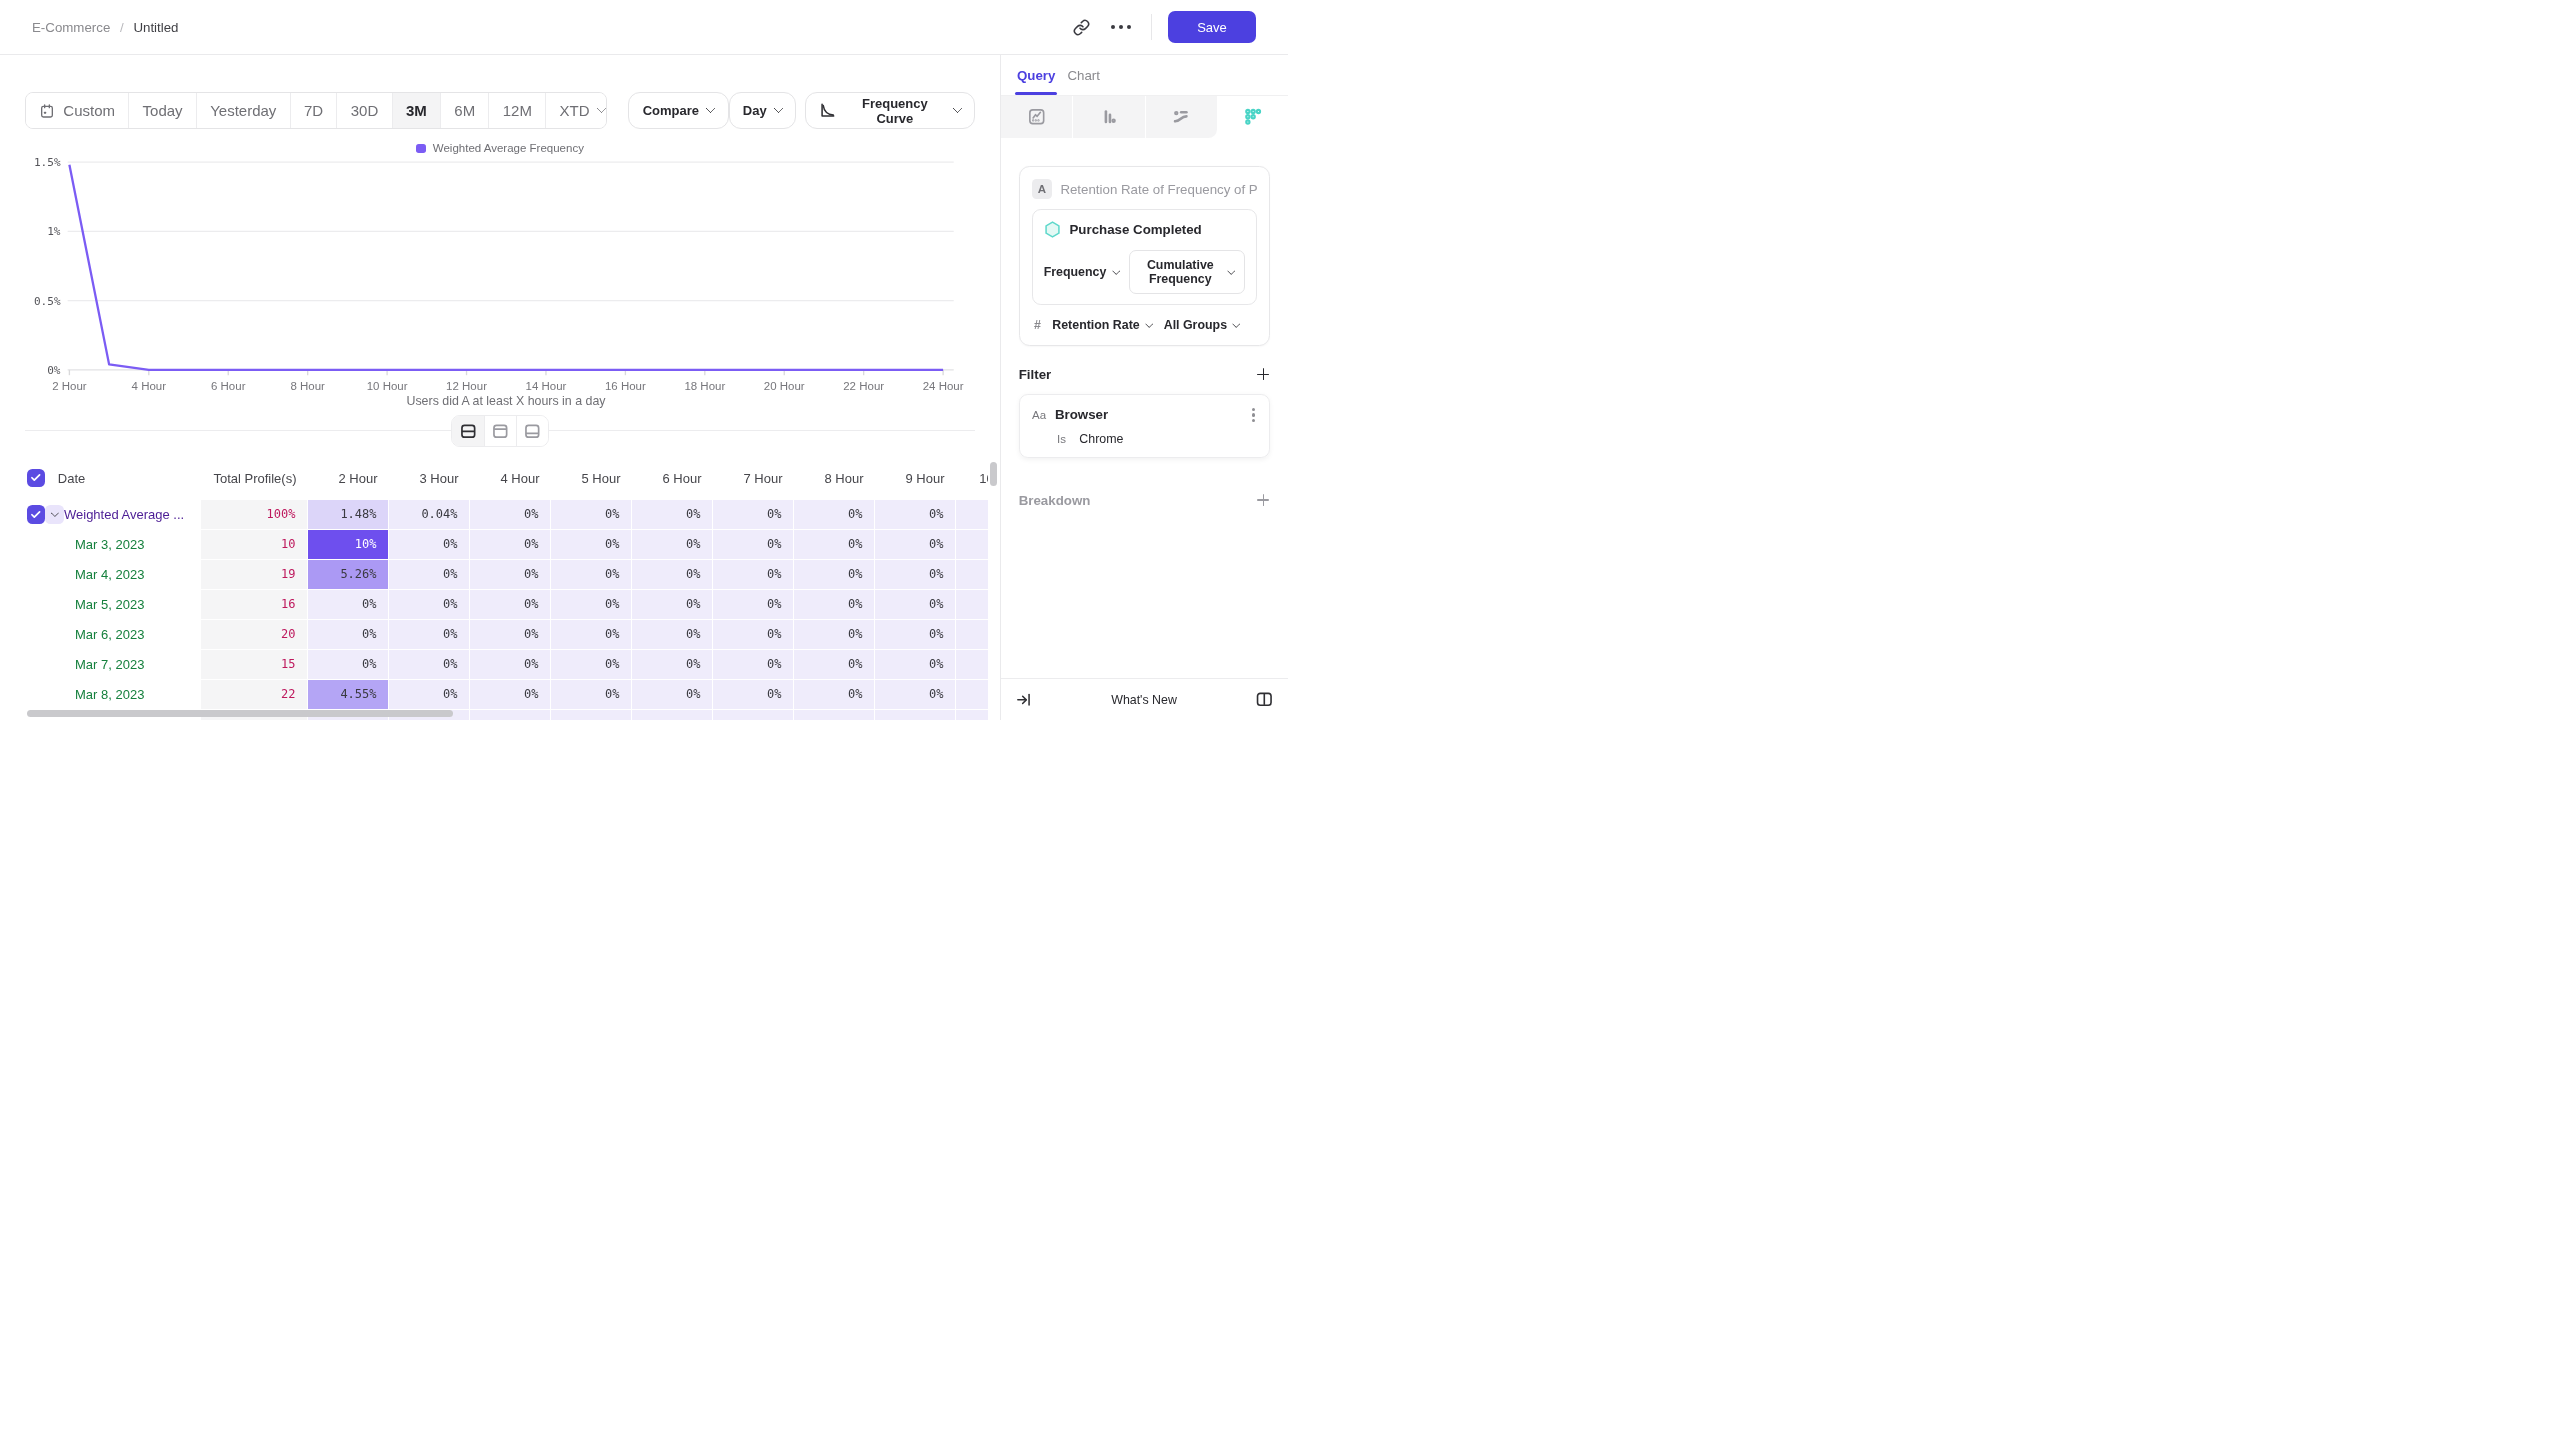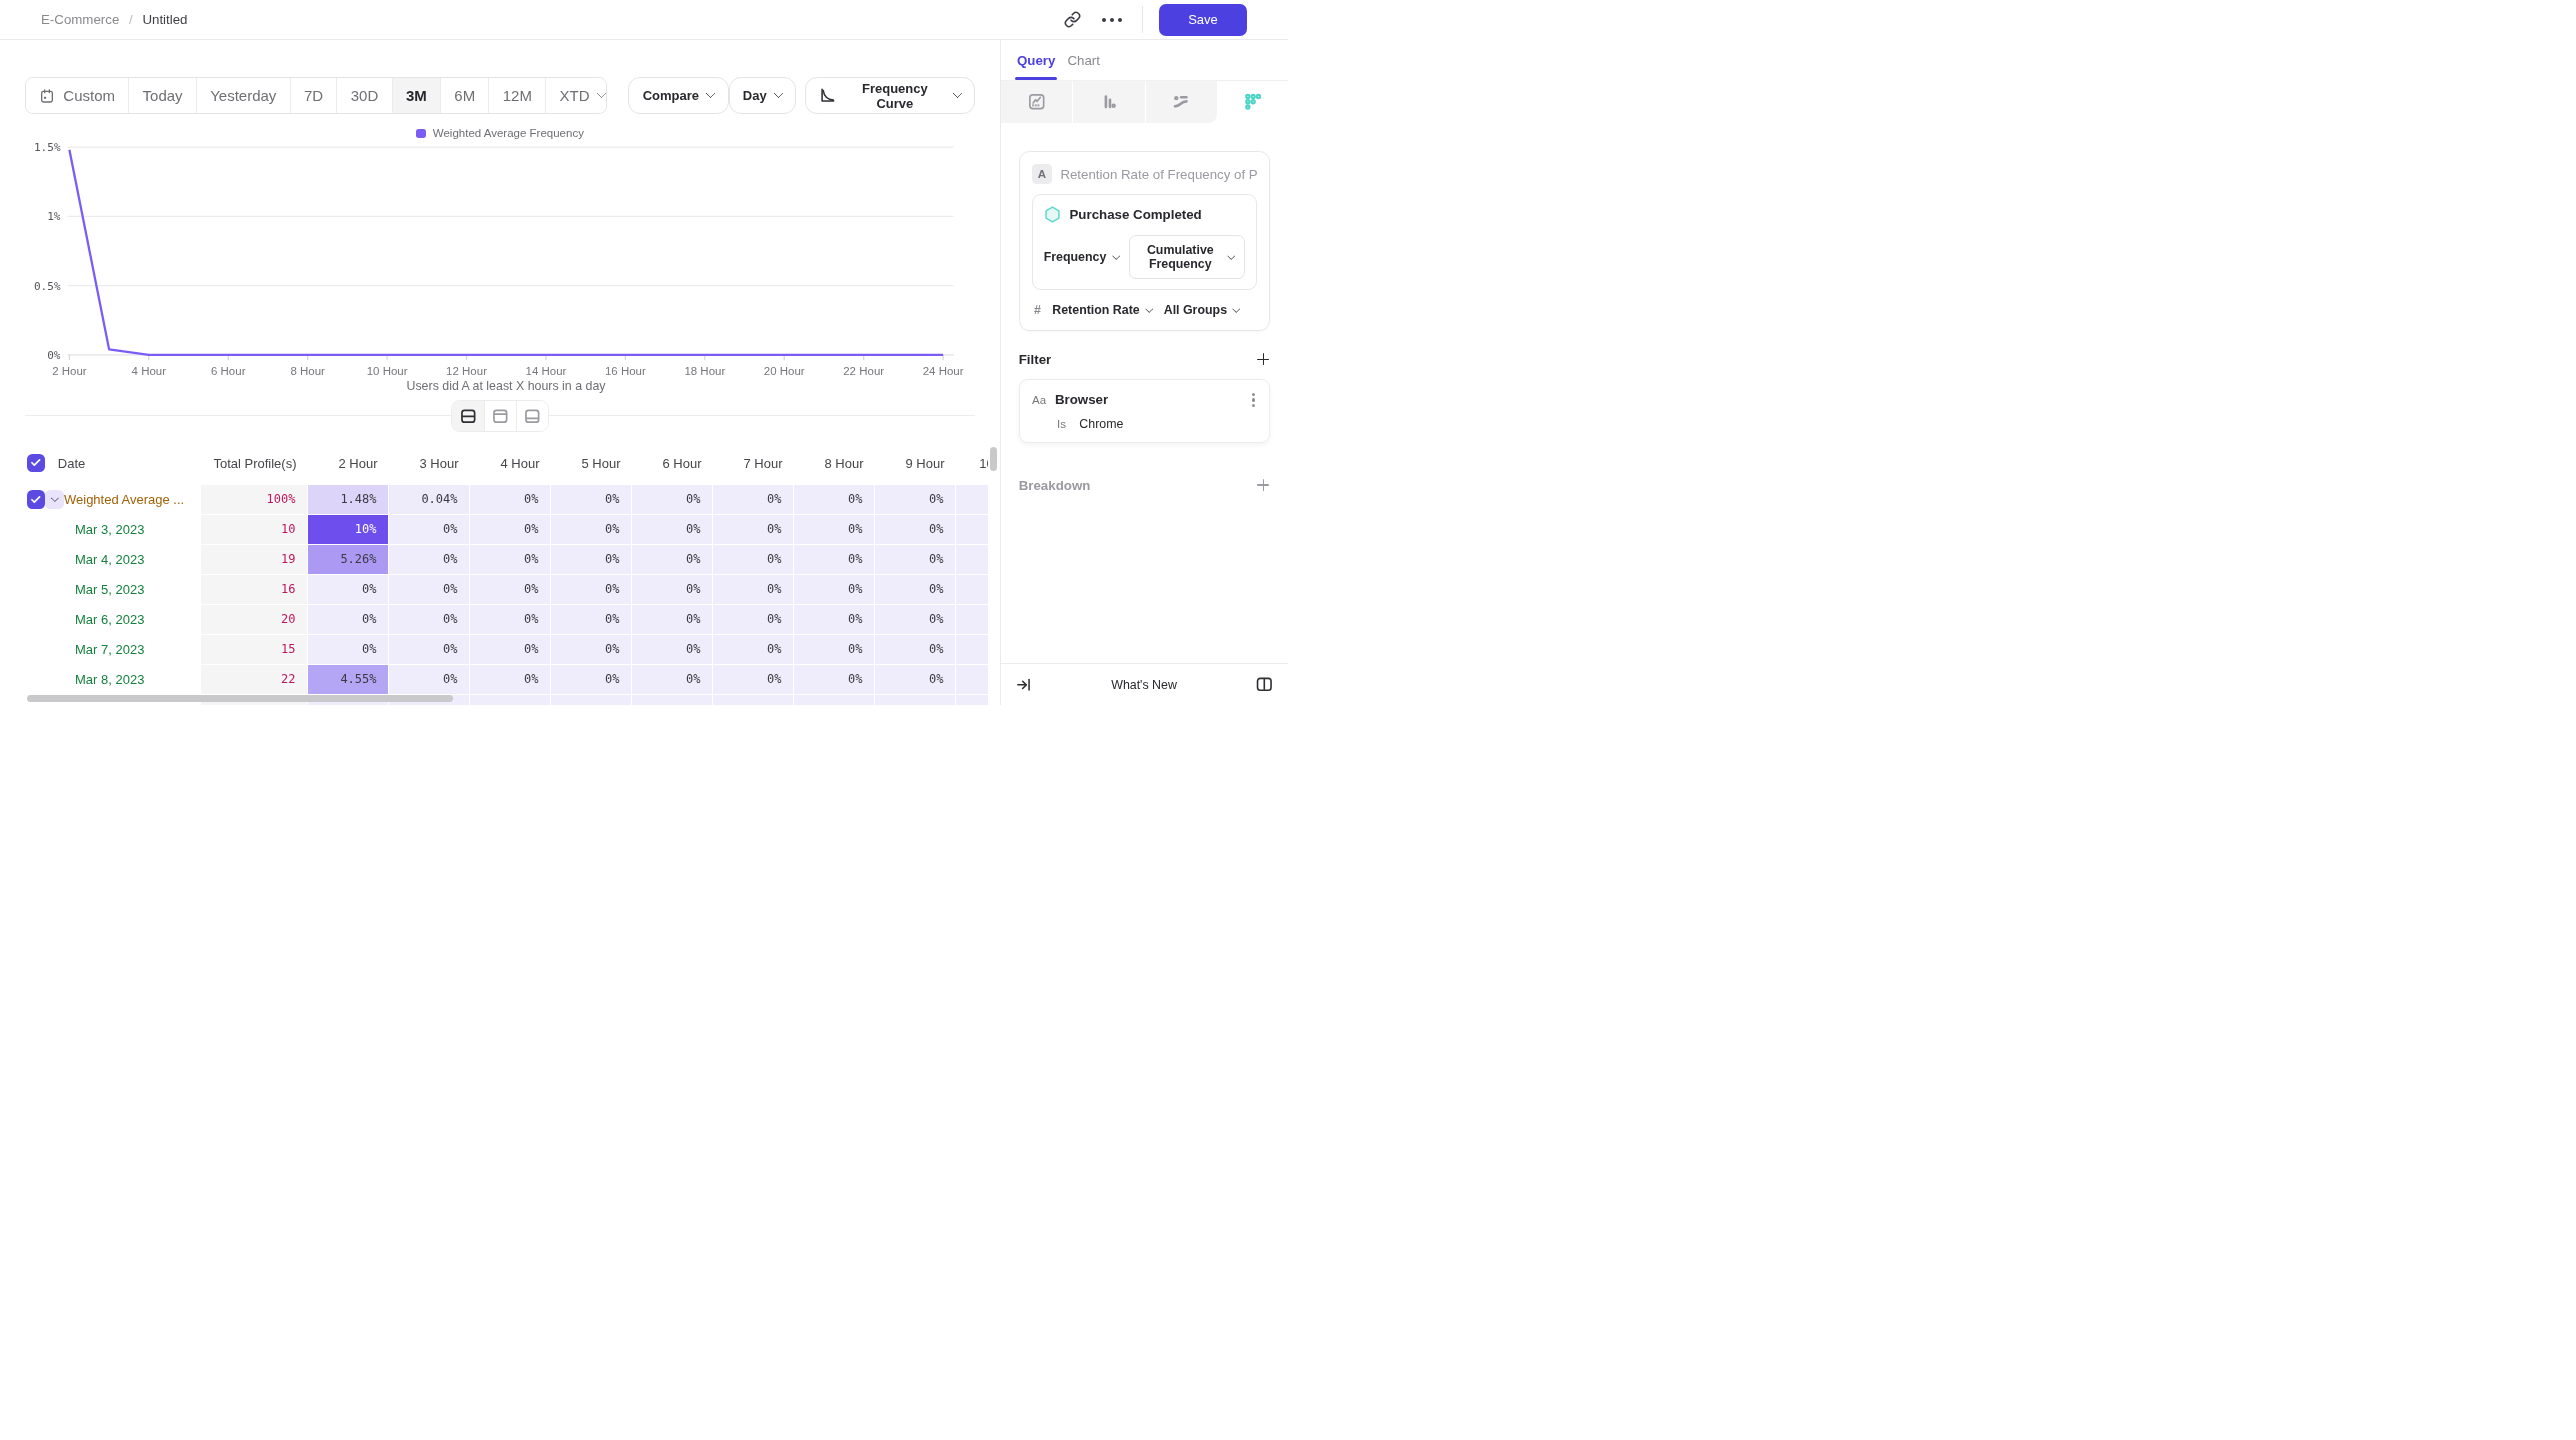--- a/index.html
+++ b/index.html
@@ -1,20 +1,20 @@
 <!DOCTYPE html>
 <html style="font-size:14px"><head>
 <meta charset="utf-8">
 <style>
   html,body{margin:0;padding:0;background:#fff;}
   body{font-family:"Liberation Sans",sans-serif;color:#2f2f33;-webkit-font-smoothing:antialiased;}
   .app{width:1288px;height:720px;position:relative;overflow:hidden;background:#fff;}
 
   
-  .topbar{height:40px;border-bottom:0.9px solid #eaeaec;display:flex;align-items:center;justify-content:space-between;padding:0 41px;box-sizing:border-box;}
+  .topbar{height:55px;border-bottom:0.9px solid #eaeaec;display:flex;align-items:center;justify-content:space-between;padding:0 32px;box-sizing:border-box;}
   .crumbs{font-size:13.3px;display:flex;gap:9.7px;align-items:center;}
   .crumb-link{color:#8a8a8e;cursor:pointer;}
   .crumb-sep{color:#b9b9bd;}
   .crumb-cur{color:#3f3f44;font-weight:500;}
   .top-actions{display:flex;align-items:center;gap:8.8px;}
   .icon-btn{width:30px;height:30px;display:flex;align-items:center;justify-content:center;border-radius:7px;cursor:pointer;color:#3a3a40;}
   .hdots{display:flex;gap:4px;}
   .hdots i{width:4px;height:4px;border-radius:50%;background:#3a3a40;}
   .vdiv{width:0.9px;height:26.5px;background:#e7e7e9;margin:0 7px;}
   .save-btn{width:88px;height:32px;border:none;border-radius:7px;background:#4c40e0;color:#fff;font-size:13px;font-weight:500;cursor:pointer;font-family:inherit;}
@@ -55,21 +55,21 @@
   
   .table-wrap{margin:16px 0 0 25px;width:963px;height:265px;overflow:hidden;position:relative;}
   .tgrid{display:grid;grid-template-columns:176px 107px repeat(9,81px);}
   .thead{height:34px;}
   .th{font-size:13px;color:#46464b;font-weight:500;display:flex;align-items:center;height:34px;}
   .th.num{justify-content:flex-end;padding-right:11.5px;}
   .th.first{gap:12.4px;padding-left:1.8px;}
   .tbody{margin-top:4.4px;}
   .trow{height:30px;}
   .dcell{display:flex;align-items:center;font-size:13px;color:#15803d;padding-left:50px;}
-  .dcell.wa{padding-left:1.8px;gap:0;color:#a16207;font-weight:500;}
+  .dcell.wa{padding-left:1.8px;gap:0;color:#4c1d95;font-weight:500;}
   .tcell,.vcell{display:flex;align-items:center;justify-content:flex-end;padding-right:11.5px;font-family:"DejaVu Sans Mono",monospace;font-size:12px;border-right:1.8px solid #fff;border-bottom:1.8px solid #fff;box-sizing:border-box;}
   .tcell{background:#f5f5f6;color:#be185d;}
   .vcell{color:#3a3a40;}
   .cbx{width:18.6px;height:18.6px;border-radius:5.3px;background:#5b4be2;flex:none;display:flex;align-items:center;justify-content:center;cursor:pointer;}
   .expbtn{width:18.6px;height:18.6px;border-radius:5.3px;background:#e9e4fb;flex:none;display:flex;align-items:center;justify-content:center;cursor:pointer;color:#3a3a40;}
   .expbtn .chev{width:4.9px;height:4.9px;margin-top:-2.7px;}
   .hscroll{position:absolute;left:26.5px;bottom:3.5px;width:426px;height:7px;border-radius:3.5px;background:#c9c9cc;cursor:pointer;}
   .vscroll{position:absolute;right:2.7px;top:407px;width:7px;height:24px;border-radius:3.5px;background:#c9c9cc;cursor:pointer;}
 
   

